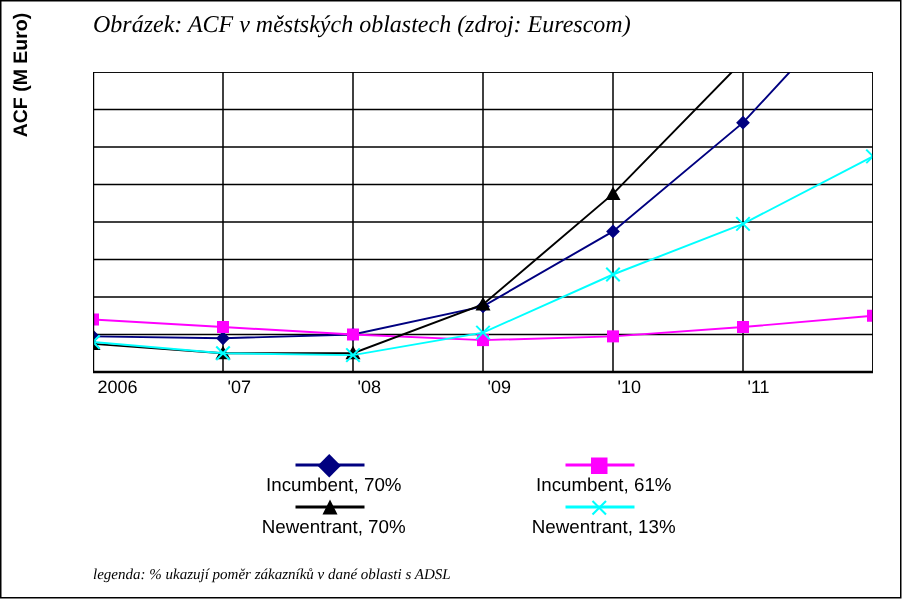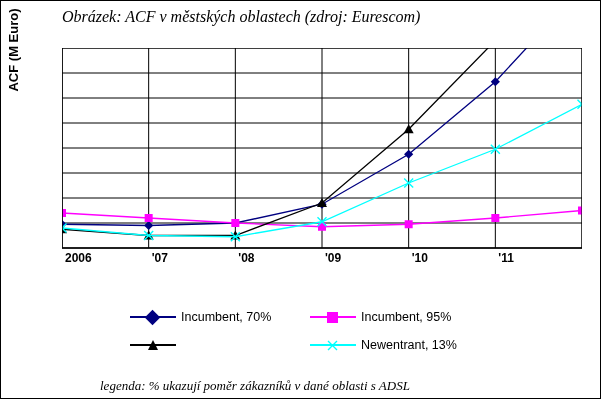--- a/index.html
+++ b/index.html
@@ -16,44 +16,43 @@
   }
   .caption-top{
     position:absolute;left:62px;top:8px;
     font-family:"Liberation Serif", serif;
     font-style:italic;font-size:16px;color:#000;
     white-space:nowrap;
   }
   .caption-bottom{
     position:absolute;left:62px;top:378px;
     font-family:"Liberation Serif", serif;
-    font-style:italic;font-size:13px;color:#000;
+    font-style:italic;font-size:10px;color:#000;
     white-space:nowrap;
-    margin-left:38px;
   }
   .ylabel{
     position:absolute;
     left:6px;top:110px;
     width:120px;
     transform:rotate(-90deg);
     transform-origin:left top;
     font-size:13px;font-weight:bold;color:#000;
     text-align:center;
     white-space:nowrap;
   }
   .plot-wrap{
-    position:absolute;left:62px;top:48px;width:520px;height:240px;font-weight:bold;
+    position:absolute;left:62px;top:48px;width:520px;height:240px;
   }
   svg{display:block;}
   .legend{
     position:absolute;left:130px;top:303px;width:360px;height:60px;
     font-size:12.5px;color:#000;
   }
   .legend-row{display:flex;height:28px;align-items:center;}
-  .legend-item{display:flex;align-items:center;width:180px;}
+  .legend-item{display:flex;align-items:center;width:180px;flex-direction:column;}
   .legend-item .lg-line{position:relative;width:46px;height:12px;}
   .legend-item .lg-line i{
     position:absolute;left:0;top:5px;width:46px;height:1.5px;display:block;
   }
   .legend-item .lg-line b{
     position:absolute;left:17px;top:1px;width:11px;height:11px;display:block;
   }
   .legend-label{margin-left:5px;white-space:nowrap;}
   .mk-diamond{transform:rotate(45deg);}
   .mk-square{}
@@ -154,29 +153,30 @@
         <i style="background:#000080"></i>
           <b class="mk-diamond" style="background:#000080"></b>
       </span>
       <span class="legend-label">Incumbent, 70%</span>
     </div>
     <div class="legend-item">
       <span class="lg-line">
         <i style="background:#FF00FF"></i>
           <b class="mk-square" style="background:#FF00FF"></b>
       </span>
-      <span class="legend-label">Incumbent, 95%</span>
+      <span class="legend-label">Incumbent, 61%</span>
     </div>
   </div>
   <div class="legend-row">
     <div class="legend-item">
       <span class="lg-line">
         <i style="background:#000000"></i>
           <b class="mk-tri"></b>
       </span>
+      <span class="legend-label">Newentrant, 70%</span>
     </div>
     <div class="legend-item">
       <span class="lg-line">
         <i style="background:#00FFFF"></i>
         <b class="mk-x">
           <svg width="11" height="11" viewBox="0 0 11 11">
               <path d="M1 1 L10 10 M10 1 L1 10" stroke="#00FFFF" stroke-width="1.4" fill="none"></path>
             </svg>
         </b>
       </span>

